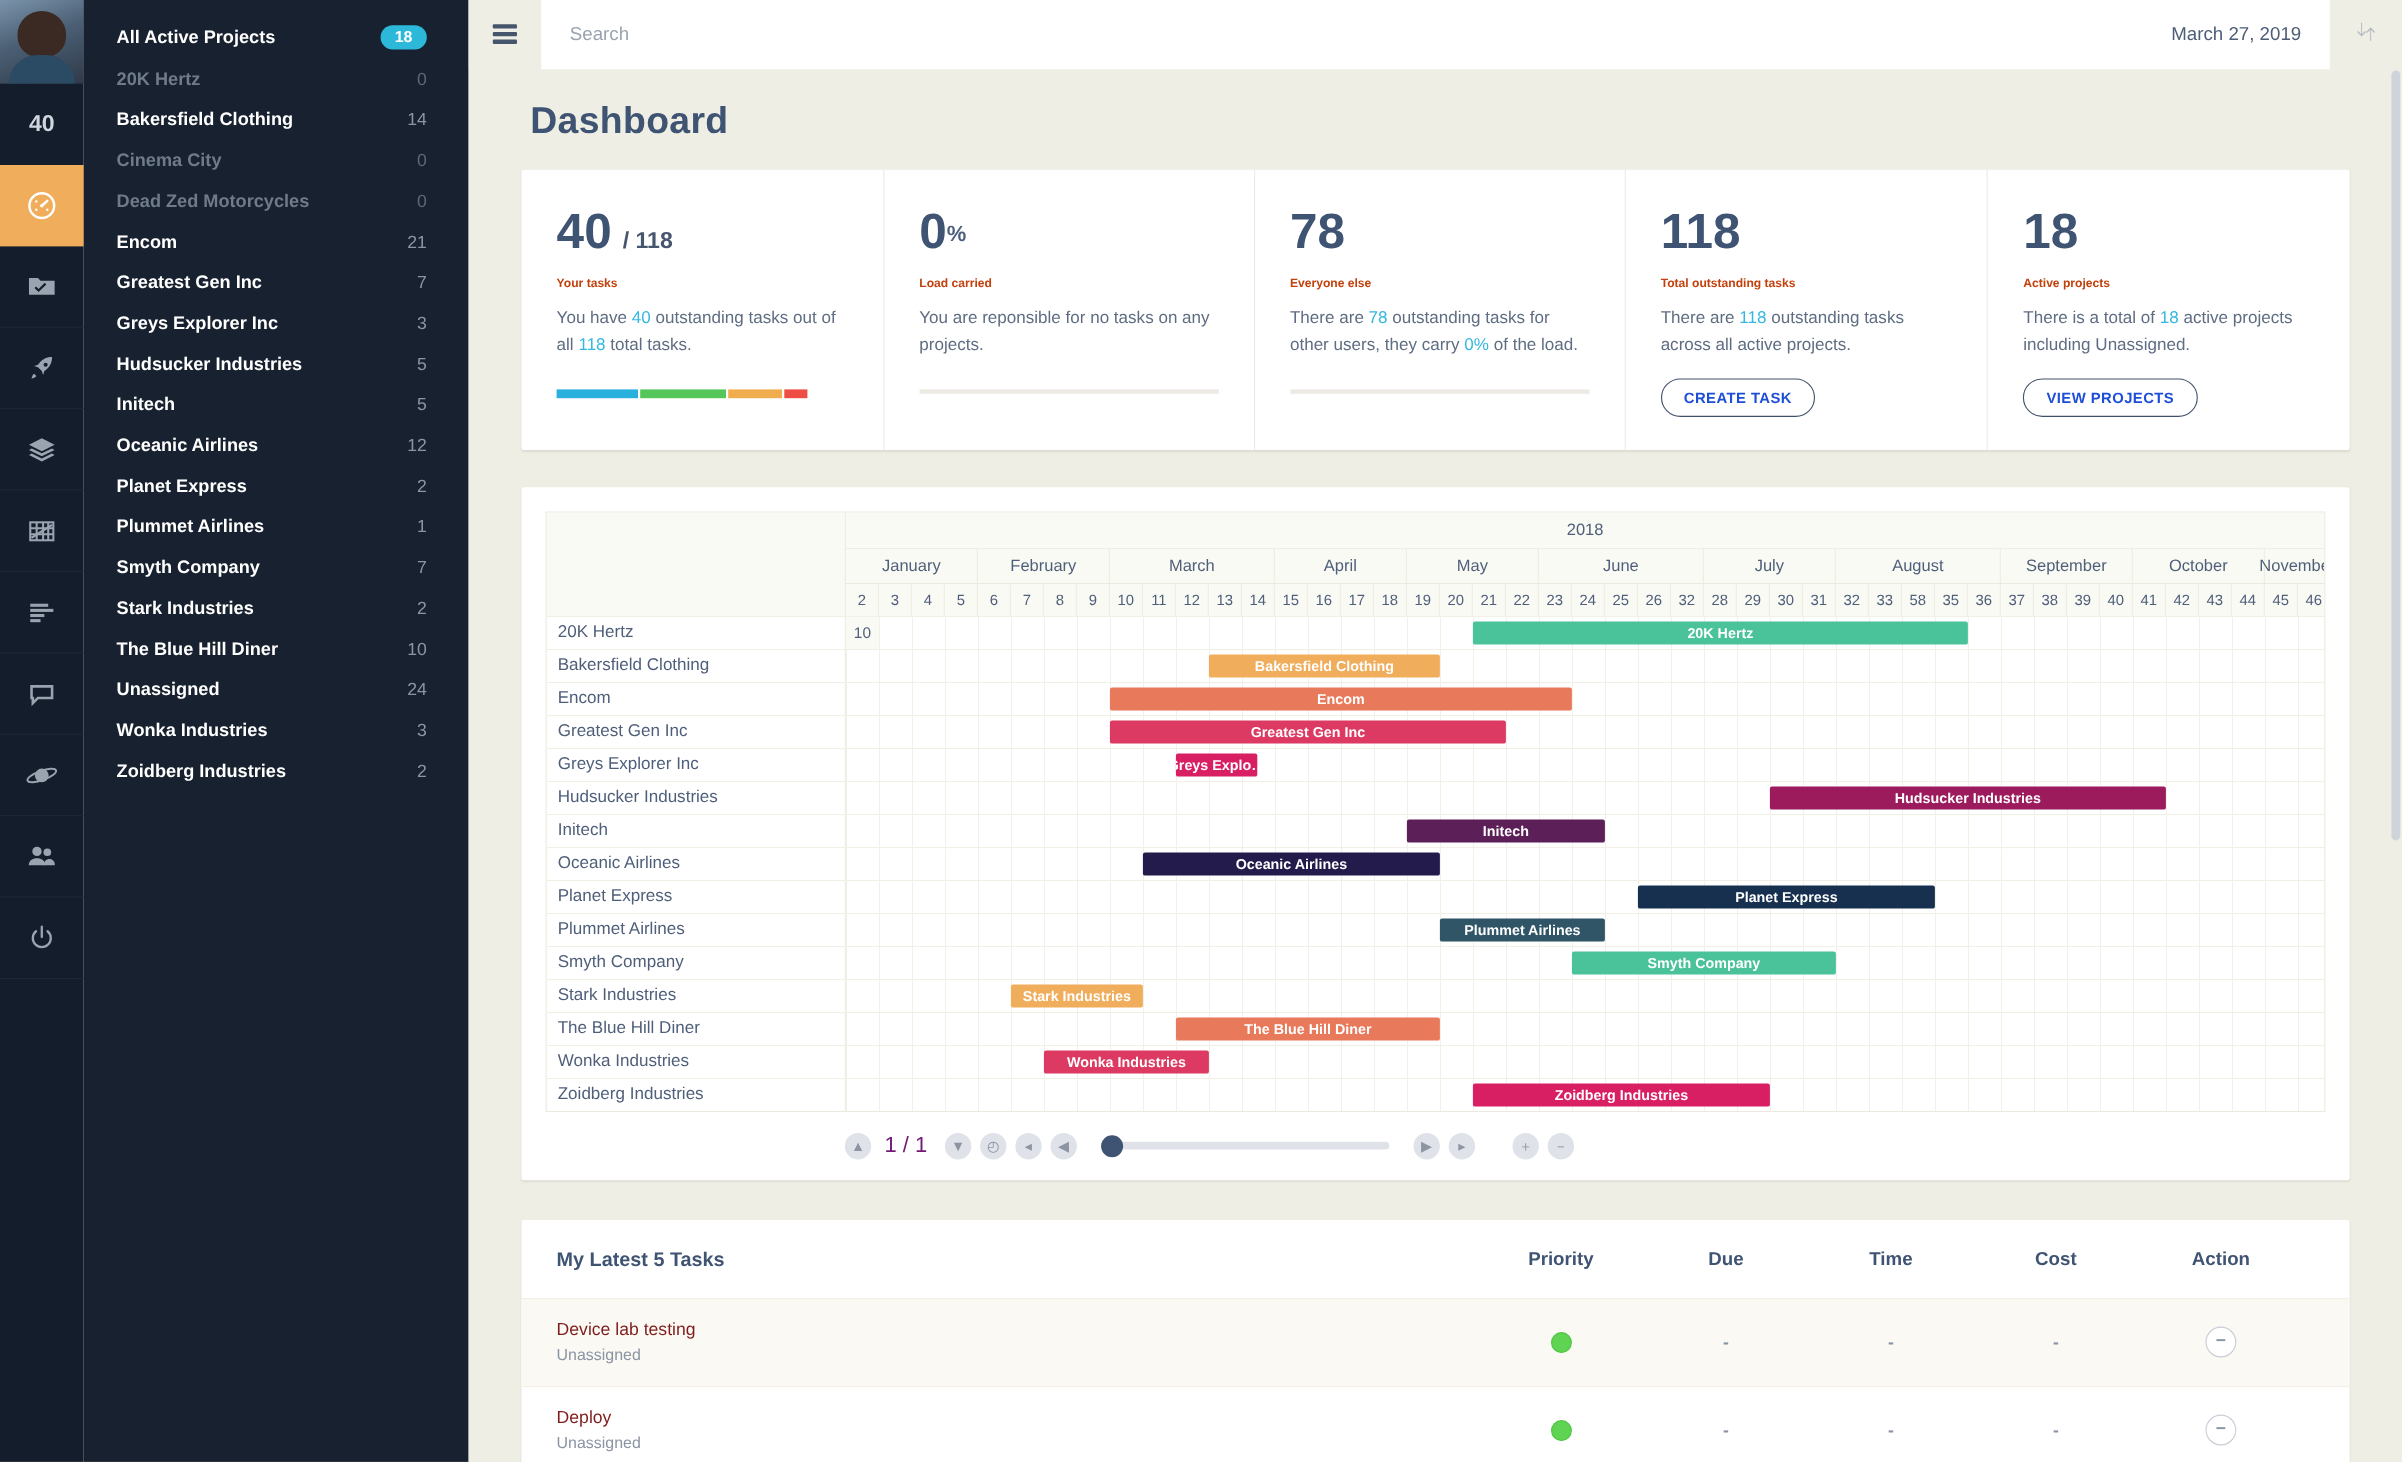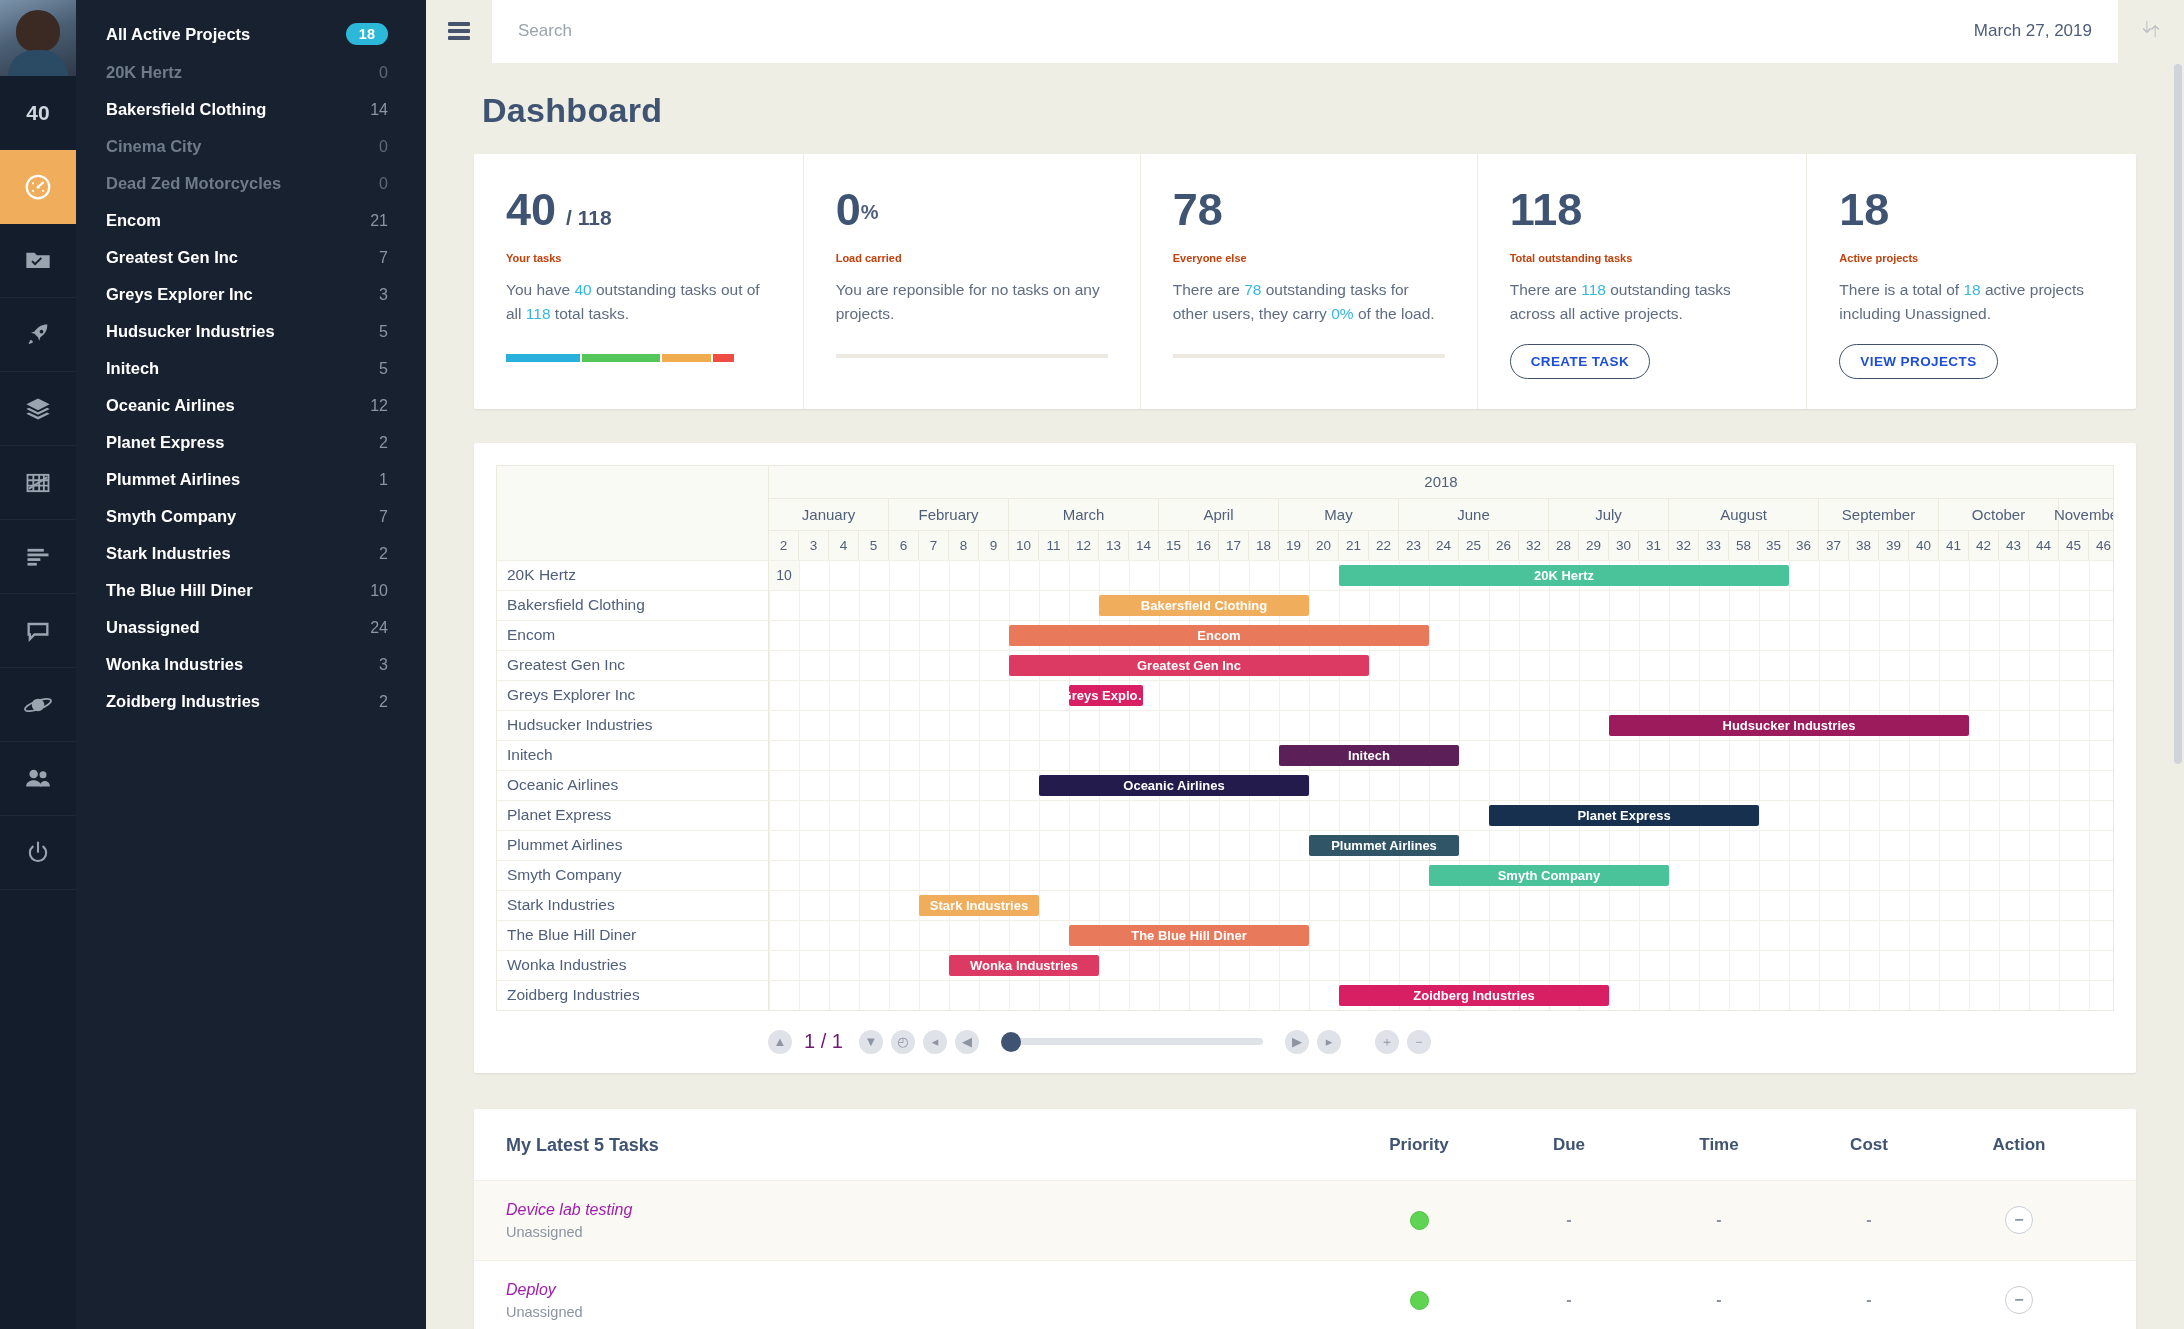--- a/index.html
+++ b/index.html
@@ -154,21 +154,21 @@
 
   
   .tasks { margin-top: 36px; background: #fff; border-radius: 2px; box-shadow: 0 1px 2px rgba(0,0,0,.08); }
   .t-head { display: flex; align-items: center; padding: 26px 42px 24px 32px; }
   .t-title { font-size: 18px; color: #3f5372; font-weight: bold; flex: 1; }
   .t-col { width: 150px; text-align: center; font-size: 17px; color: #3f5372; font-weight: bold; }
   .t-col.action { width: 150px; }
   .t-row { display: flex; align-items: center; padding: 20px 42px 20px 32px; border-top: 1px solid #f1efe6; }
   .t-row.alt { background: #faf9f3; }
   .t-name { flex: 1; }
-  .t-name .n { font-size: 16px; color: #a21caf; font-style: italic; }
+  .t-name .n { font-size: 16px; color: #7f1d1d; }
   .t-name .s { font-size: 14.5px; color: #8b94a3; margin-top: 5px; }
   .dot { width: 19px; height: 19px; border-radius: 50%; background: #5fd452; border: 1px solid #4cc440; margin: 0 auto; }
   .dash { font-size: 16px; color: #8b94a3; }
   .circ-btn {
     width: 28px; height: 28px; border-radius: 50%; border: 1px solid #c9cdd6;
     color: #8b94a3; display: flex; align-items: center; justify-content: center;
     font-size: 16px; margin: 0 auto; background: #fff; cursor: pointer;
   }
   .scroll-rail { position: absolute; right: 2px; top: 64px; width: 8px; height: 1200px; }
   .scroll-thumb { width: 8px; background: #cfd3da; border-radius: 4px; height: 700px; }

